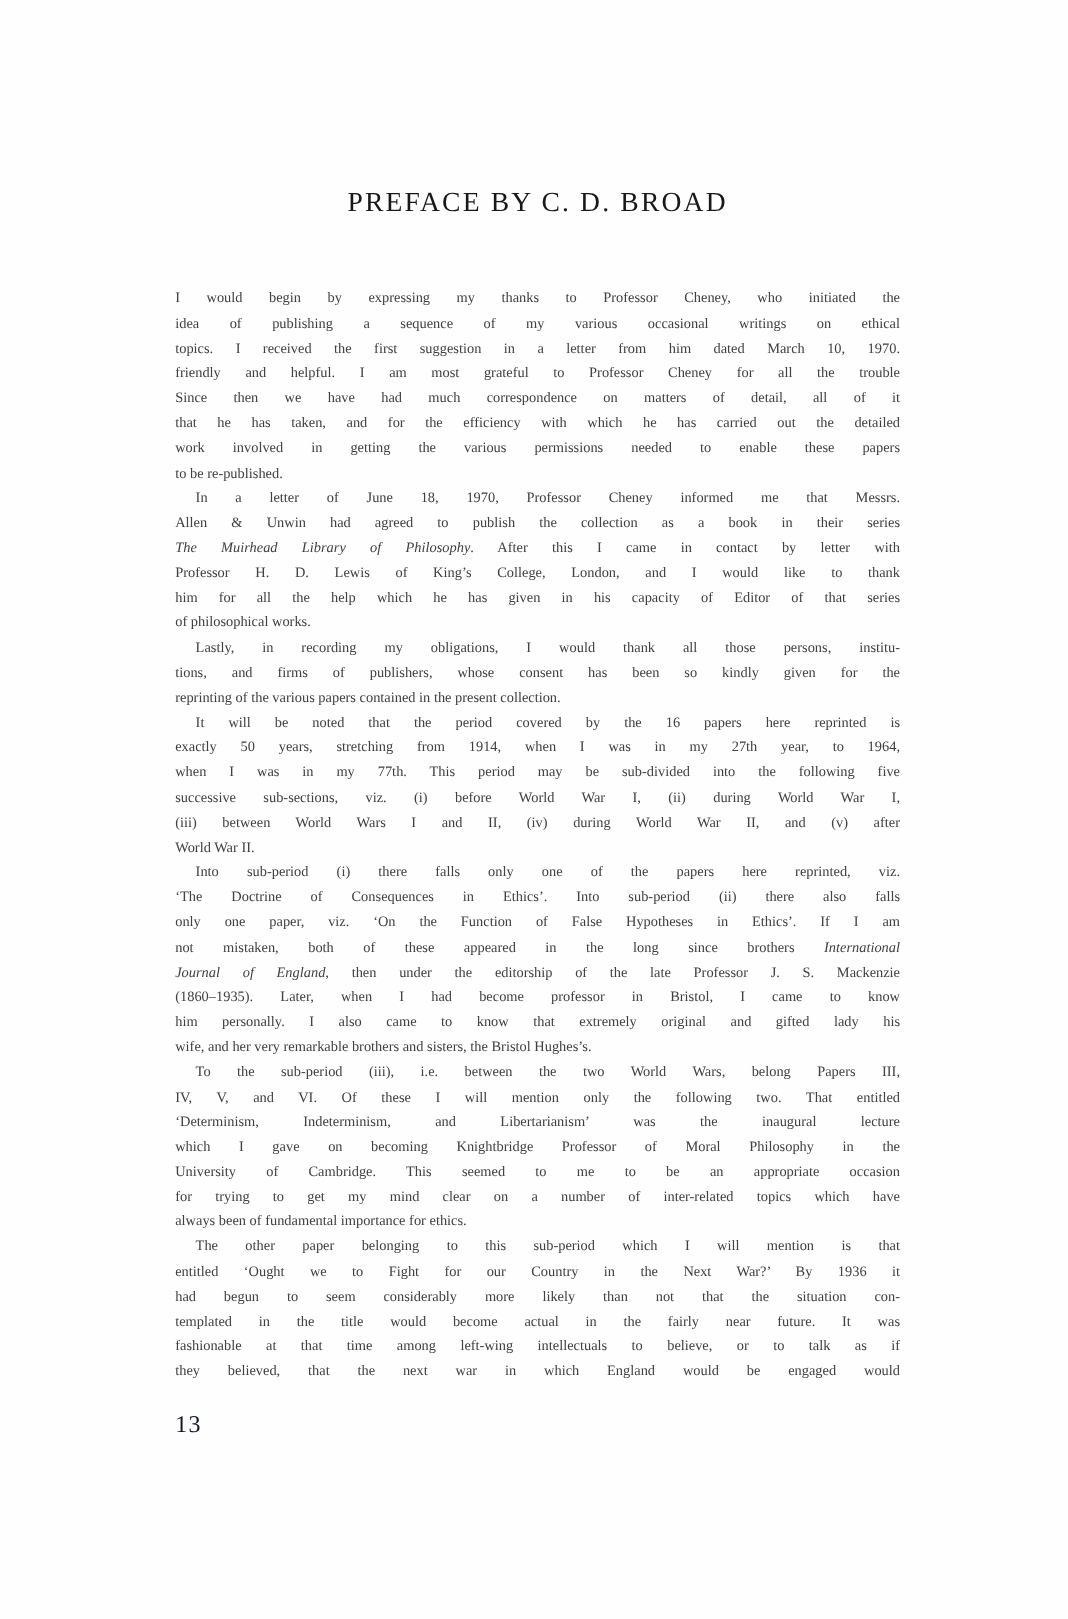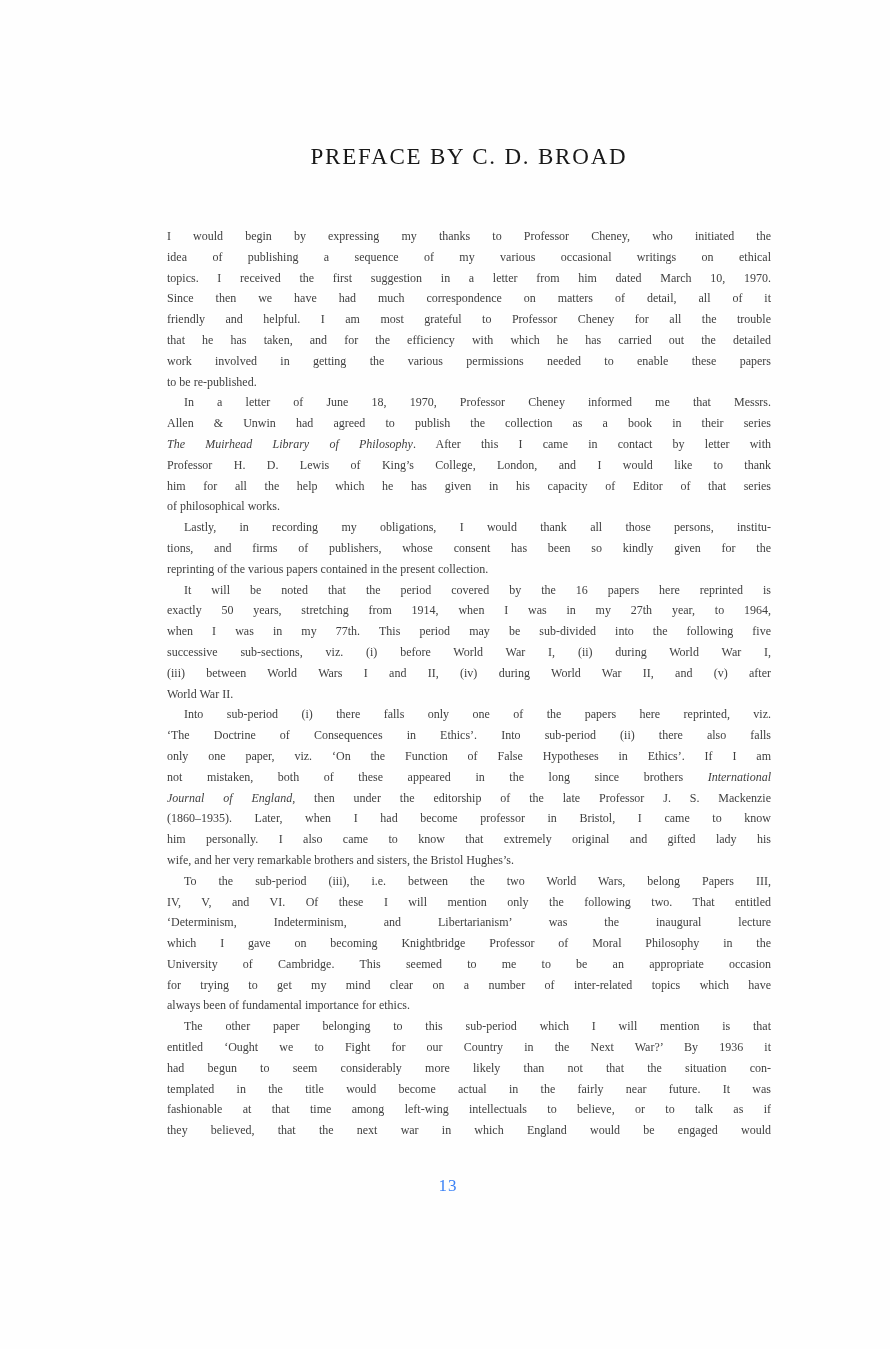--- a/index.html
+++ b/index.html
@@ -5,56 +5,56 @@
   :root { --bg:#fefefe; --ink:#1b1b1b; }
   * { margin:0; padding:0; box-sizing:border-box; }
   html,body { background:var(--bg); }
   body { width:890px; height:1349px; overflow:hidden; }
   .page {
     position:relative; width:890px; height:1349px;
     background:var(--bg); color:var(--ink);
     font-family:"Liberation Serif","DejaVu Serif",serif;
   }
   .column {
-    position:absolute; left:146px; top:144px; width:604px;margin-left:21px;
+    position:absolute; left:146px; top:156px; width:604px;
   }
   .title {
     font-size:23px; font-weight:normal; letter-spacing:1.8px;
     text-align:center; line-height:26px; color:#181818;
     font-family:"Liberation Serif","DejaVu Serif",serif;
   }
   .bodytext {
     margin-top:56px;
     font-size:12px; color:#404040;
   }
   .line {
     height:20.8px; line-height:20.8px;
     text-align:justify; text-align-last:justify;
     white-space:normal; overflow:visible;
   }
   .line.indent { padding-left:17px; }
   .line.lastline { text-align-last:left; }
   .line em { font-style:italic; }
   .folio {
     position:absolute; left:146px; top:1176px; width:604px;
-    text-align:center; font-size:17px; letter-spacing:1px; color:#3b82f6;
+    font-size:20px; letter-spacing:1px; color:#0f172a;
   }
 </style>
 </head>
 <body>
 
 <div class="page">
   <div class="column">
     <h1 class="title">PREFACE BY C. D. BROAD</h1>
     <div class="bodytext">
         <div class="line"><span>I would begin by expressing my thanks to Professor Cheney, who initiated the</span></div>
         <div class="line"><span>idea of publishing a sequence of my various occasional writings on ethical</span></div>
         <div class="line"><span>topics. I received the first suggestion in a letter from him dated March 10, 1970.</span></div>
+        <div class="line"><span>friendly and helpful. I am most grateful to Professor Cheney for all the trouble</span></div>
         <div class="line"><span>Since then we have had much correspondence on matters of detail, all of it</span></div>
-        <div class="line"><span>friendly and helpful. I am most grateful to Professor Cheney for all the trouble</span></div>
         <div class="line"><span>that he has taken, and for the efficiency with which he has carried out the detailed</span></div>
         <div class="line"><span>work involved in getting the various permissions needed to enable these papers</span></div>
         <div class="line lastline"><span>to be re-published.</span></div>
         <div class="line indent"><span>In a letter of June 18, 1970, Professor Cheney informed me that Messrs.</span></div>
         <div class="line"><span>Allen &amp; Unwin had agreed to publish the collection as a book in their series</span></div>
         <div class="line"><em>The Muirhead Library of Philosophy</em><span>. After this I came in contact by letter with</span></div>
         <div class="line"><span>Professor H. D. Lewis of King’s College, London, and I would like to thank</span></div>
         <div class="line"><span>him for all the help which he has given in his capacity of Editor of that series</span></div>
         <div class="line lastline"><span>of philosophical works.</span></div>
         <div class="line indent"><span>Lastly, in recording my obligations, I would thank all those persons, institu-</span></div>

